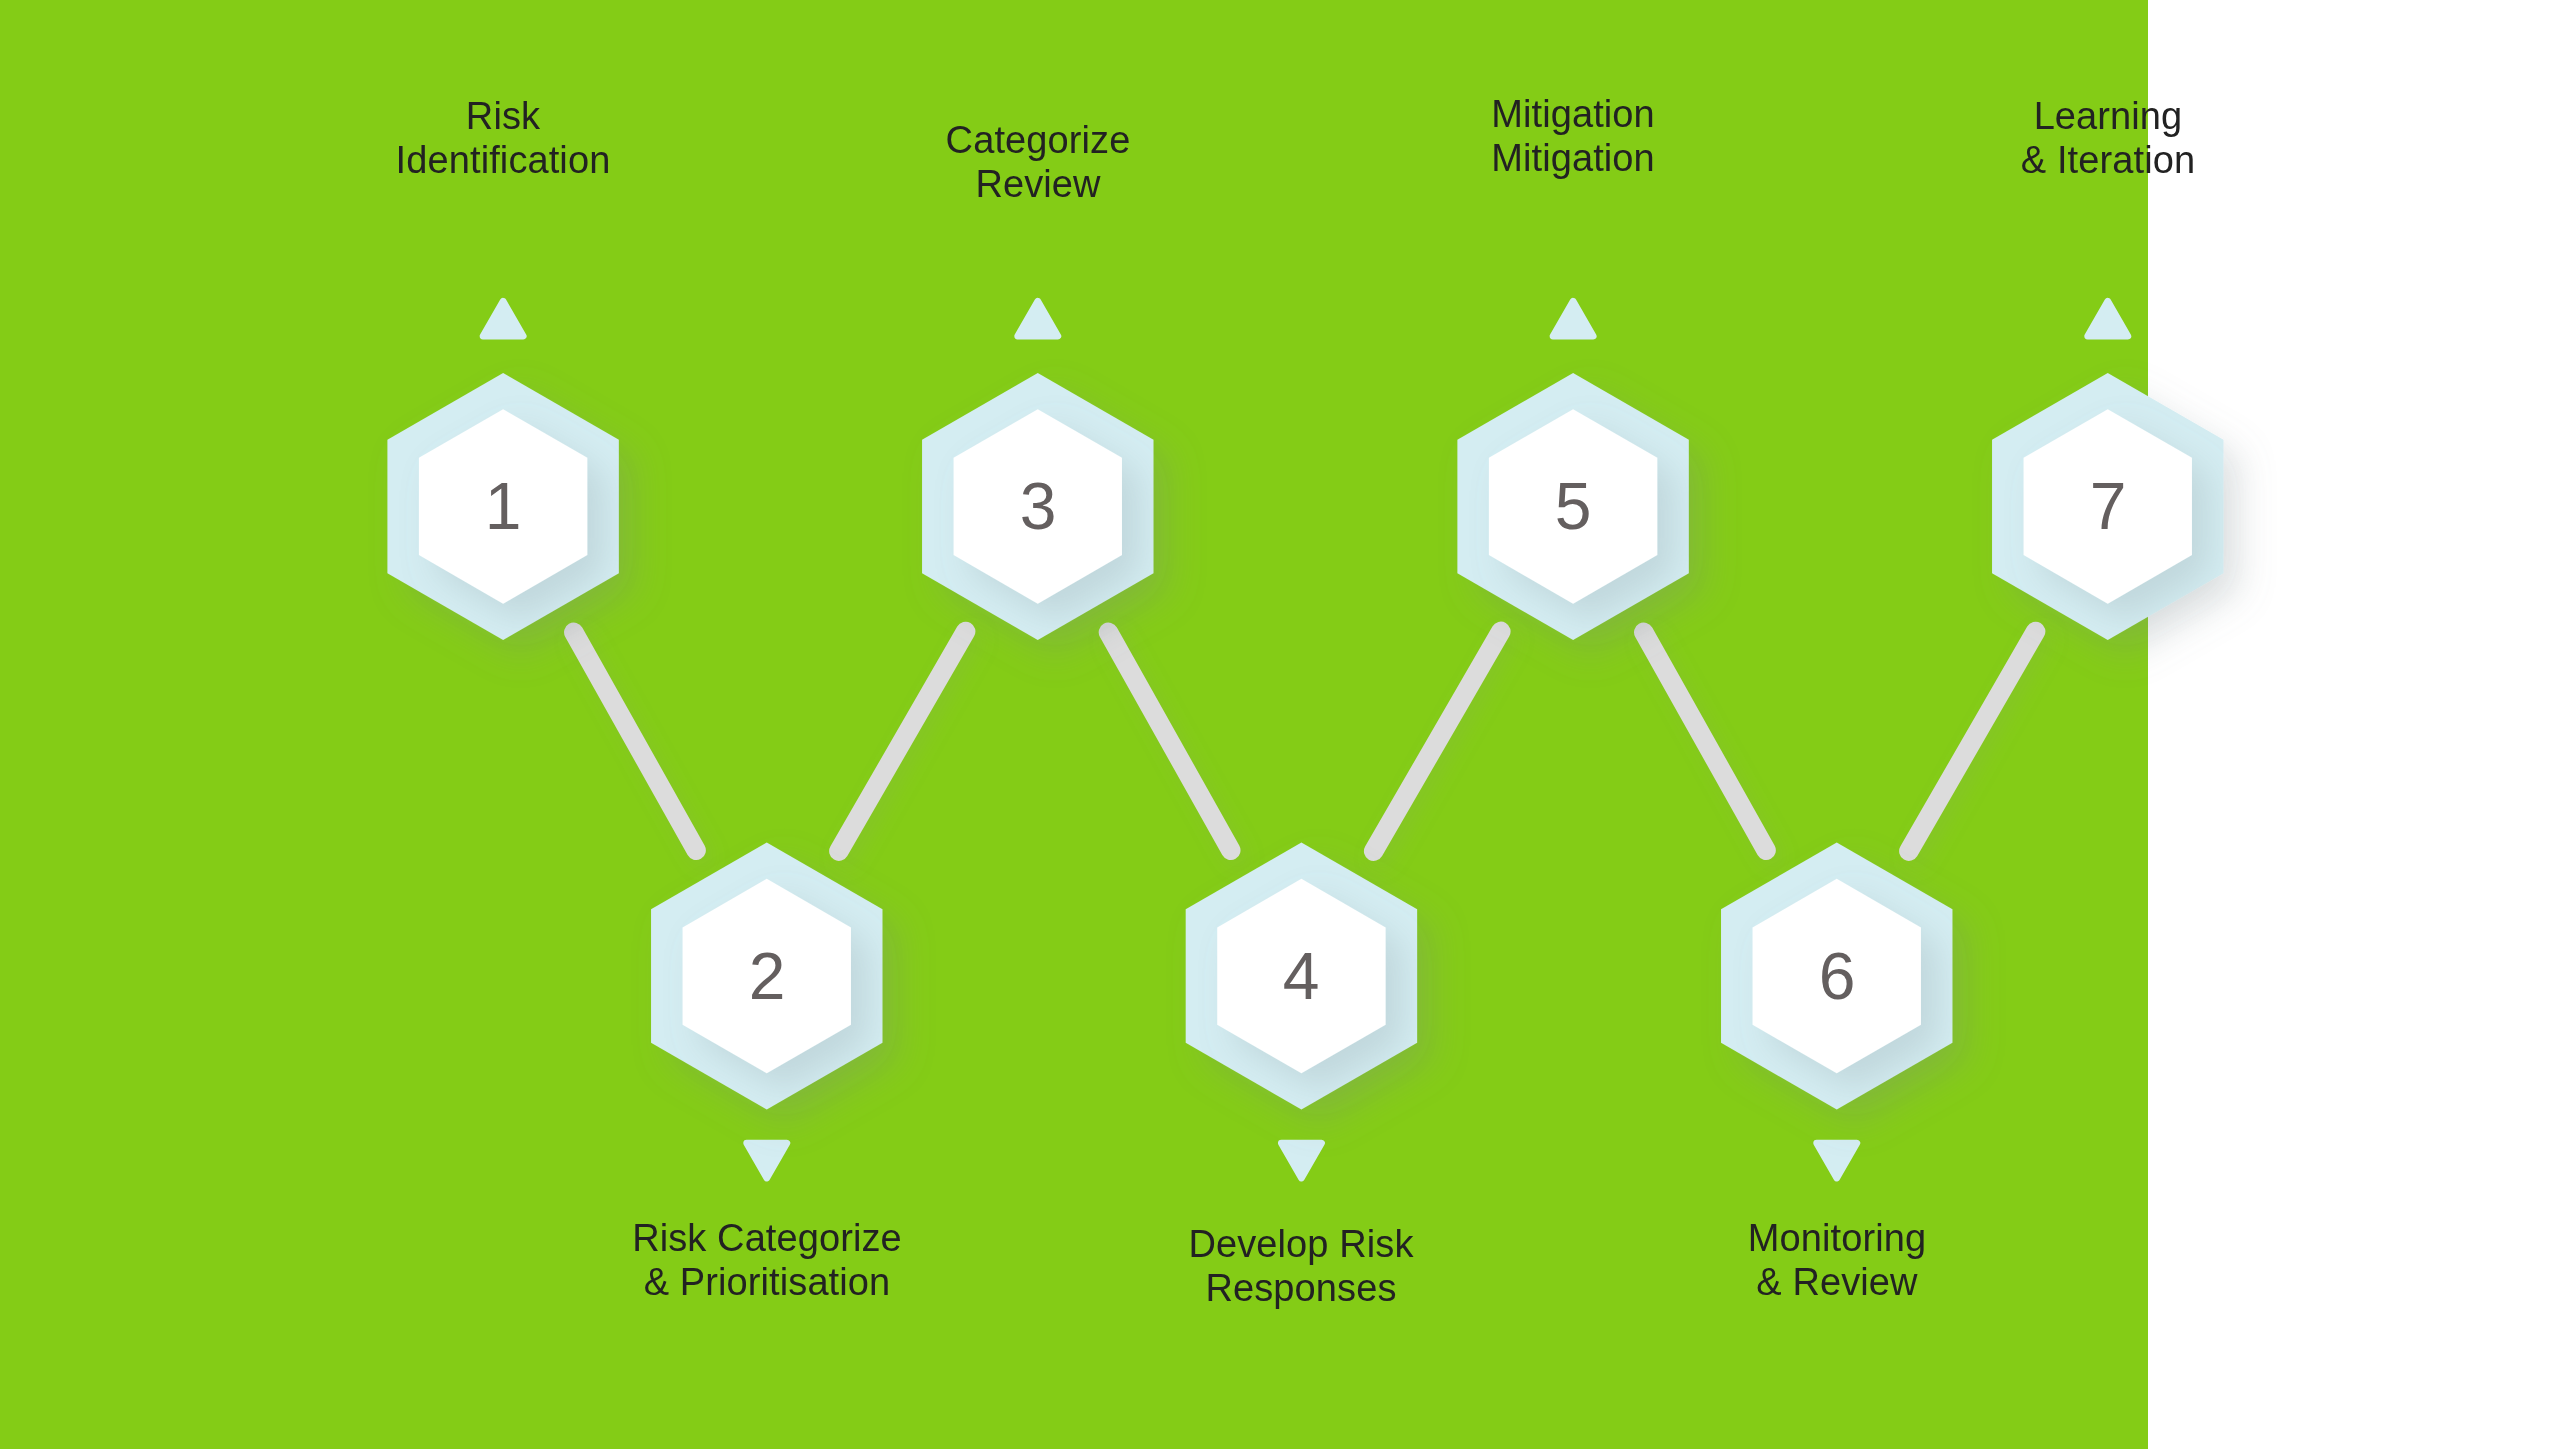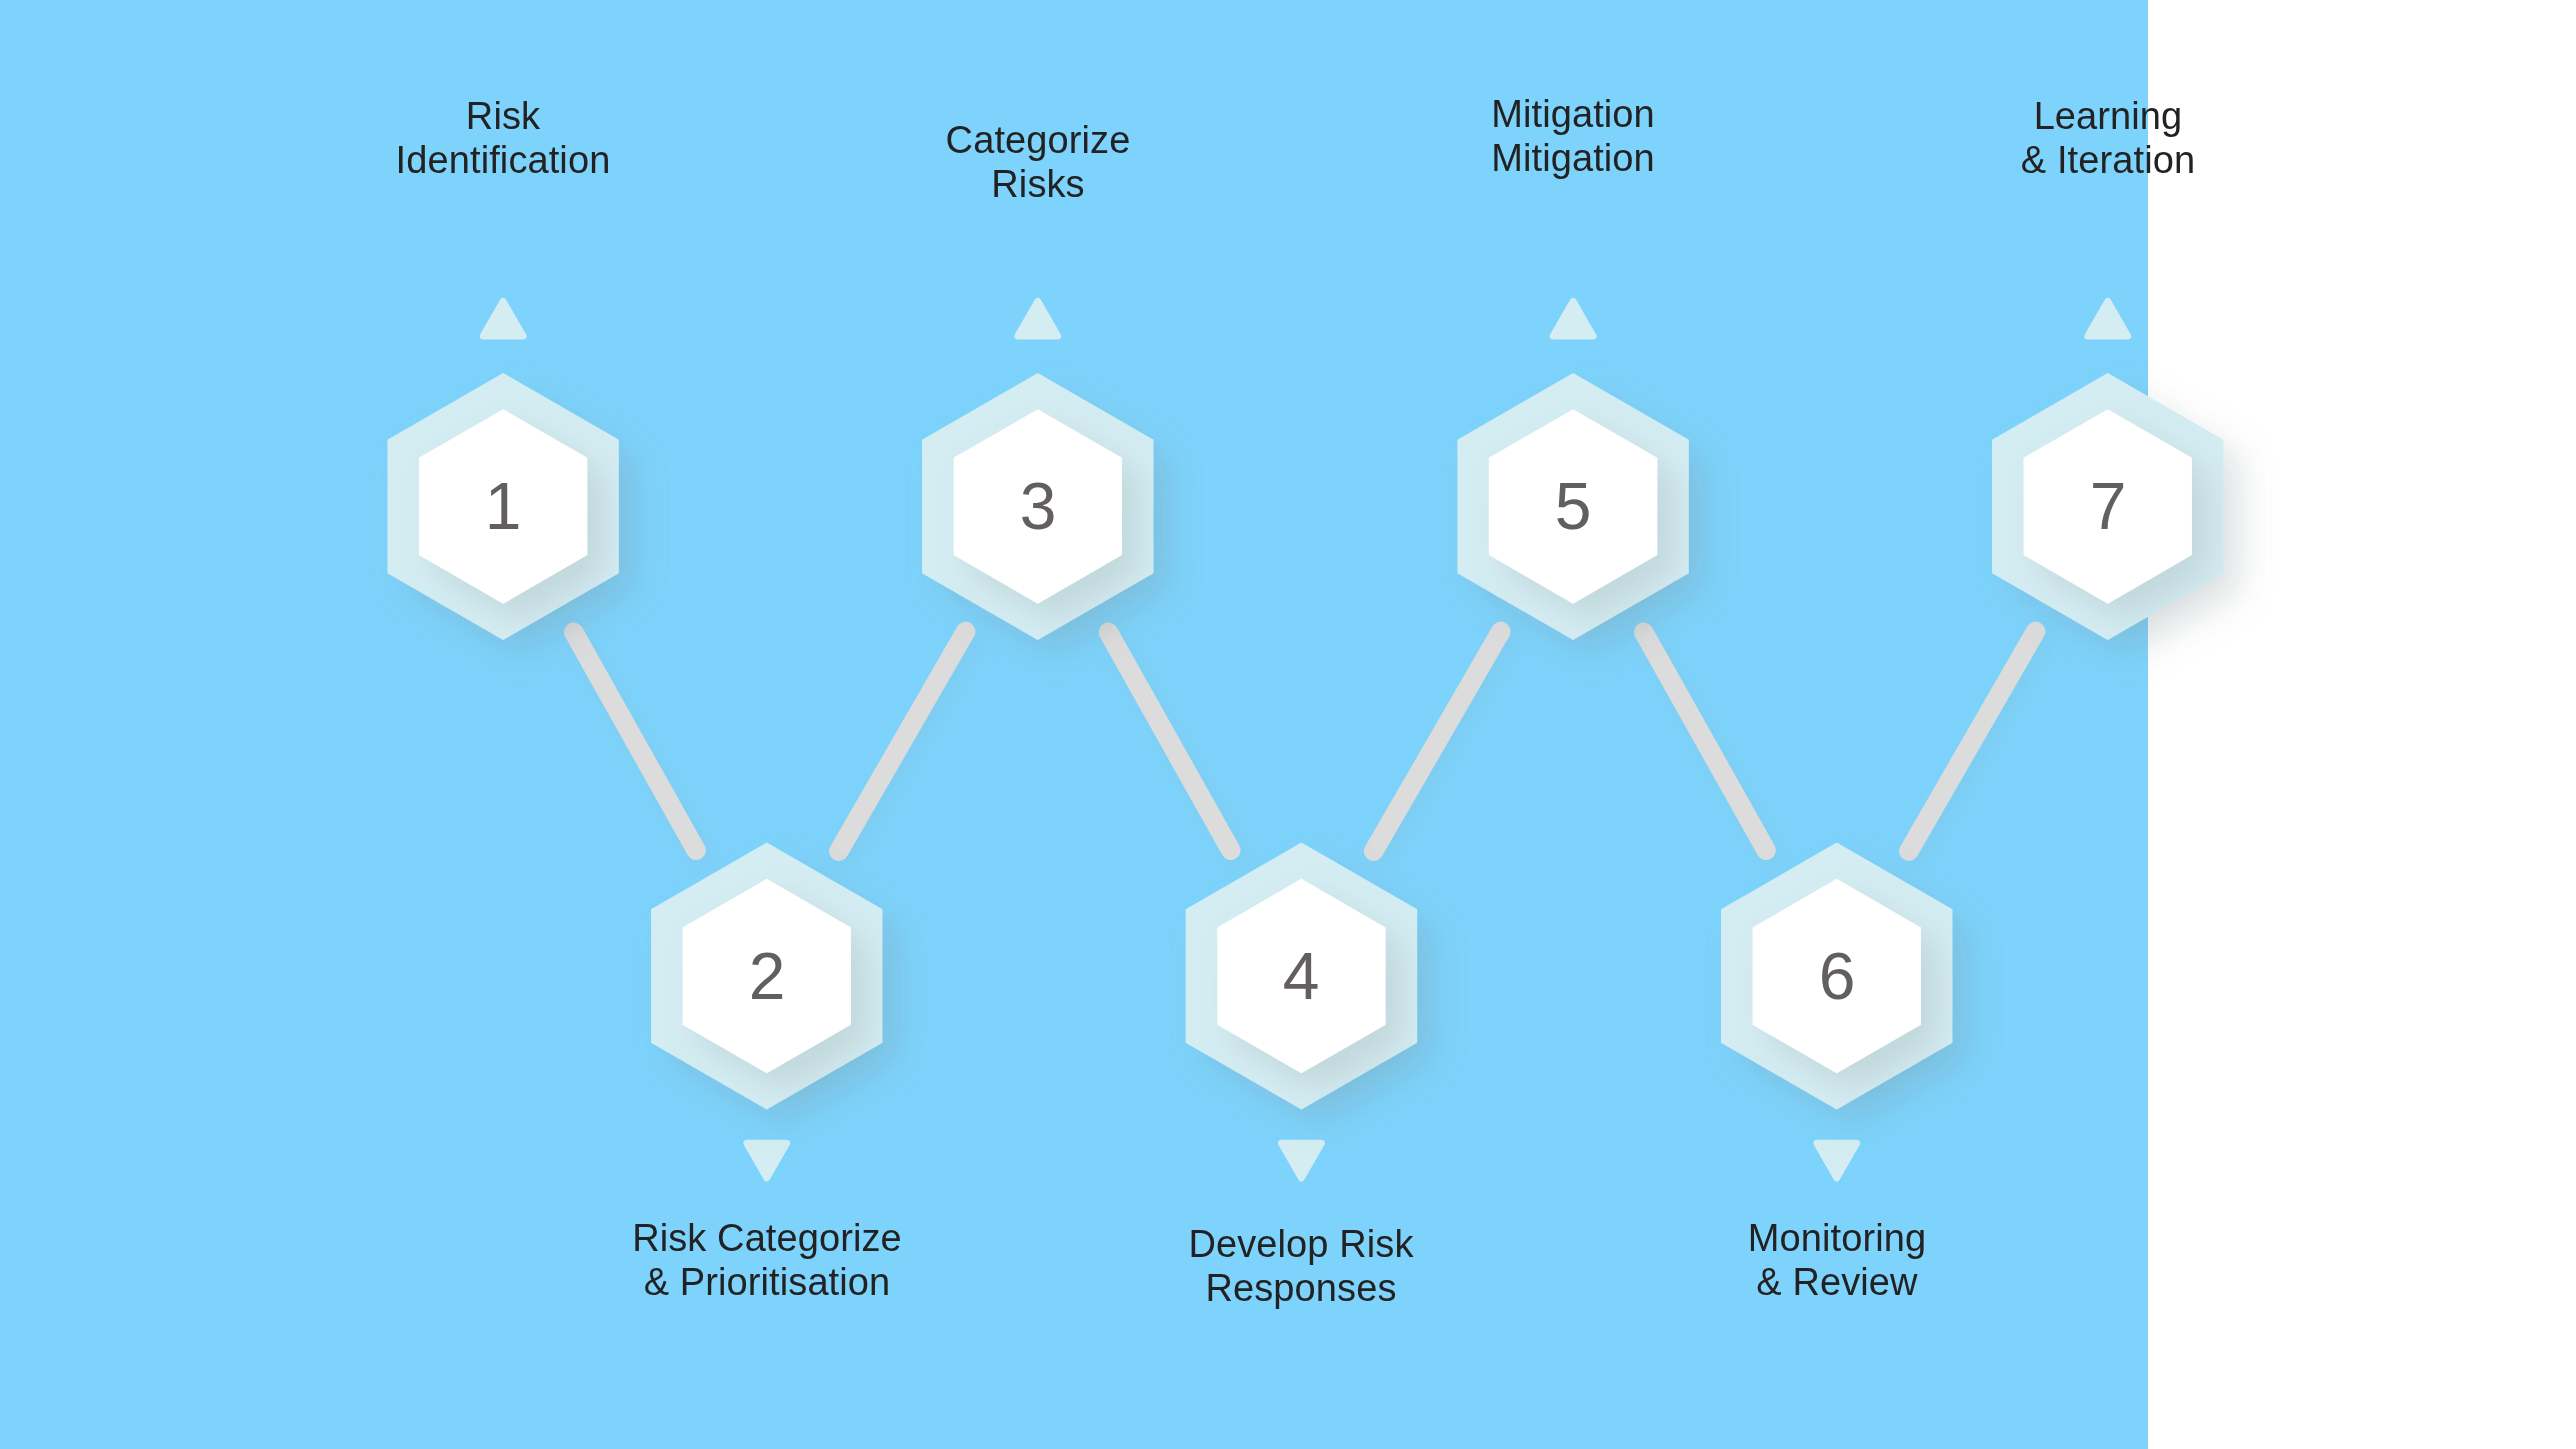--- a/index.html
+++ b/index.html
@@ -10,21 +10,21 @@
   body {
     width: 2576px;
     height: 1449px;
     overflow: hidden;
     font-family: "Liberation Sans", "DejaVu Sans", sans-serif;
   }
   #stage {
     position: relative;
     width: 2148px;
     height: 1449px;
-    background: #7dd3fc;
+    background: #84cc16;
   }
   #svg-layer {
     position: absolute;
     left: 0; top: 0;
     width: 2576px;
     height: 1449px;
   }
   .node-label {
     position: absolute;
     text-align: center;
@@ -110,21 +110,21 @@
         <g>
           <polygon points="3142.0,556.0 3314.5,655.5 3314.5,854.5 3142.0,954.0 2969.5,854.5 2969.5,655.5" fill="#d4edf2" filter="url(#hexShadow)"></polygon>
           <polygon points="3142.0,610.0 3267.5,682.5 3267.5,827.5 3142.0,900.0 3016.5,827.5 3016.5,682.5" fill="#ffffff" filter="url(#hexShadow)"></polygon>
         </g>
       </g>
   </svg>
 
   <div id="labels-layer">
       <div class="node-label" style="left: 503px; top: 94px;"><div>Risk</div><div>Identification</div></div>
       <div class="node-label" style="left: 767px; top: 1216px;"><div>Risk Categorize</div><div>&amp; Prioritisation</div></div>
-      <div class="node-label" style="left: 1038px; top: 94px; margin-top: 24px;"><div>Categorize</div><div>Risks</div></div>
+      <div class="node-label" style="left: 1038px; top: 94px; margin-top: 24px;"><div>Categorize</div><div>Review</div></div>
       <div class="node-label" style="left: 1301px; top: 1216px; margin-top: 6px;"><div>Develop Risk</div><div>Responses</div></div>
       <div class="node-label" style="left: 1573px; top: 92px;"><div>Mitigation</div><div>Mitigation</div></div>
       <div class="node-label" style="left: 1837px; top: 1216px;"><div>Monitoring</div><div>&amp; Review</div></div>
       <div class="node-label" style="left: 2108px; top: 94px;"><div>Learning</div><div>&amp; Iteration</div></div>
     </div>
   <div id="numbers-layer">
       <div class="hex-number" style="left: 503px; top: 506px;">1</div>
       <div class="hex-number" style="left: 767px; top: 976px;">2</div>
       <div class="hex-number" style="left: 1038px; top: 506px;">3</div>
       <div class="hex-number" style="left: 1301px; top: 976px;">4</div>

